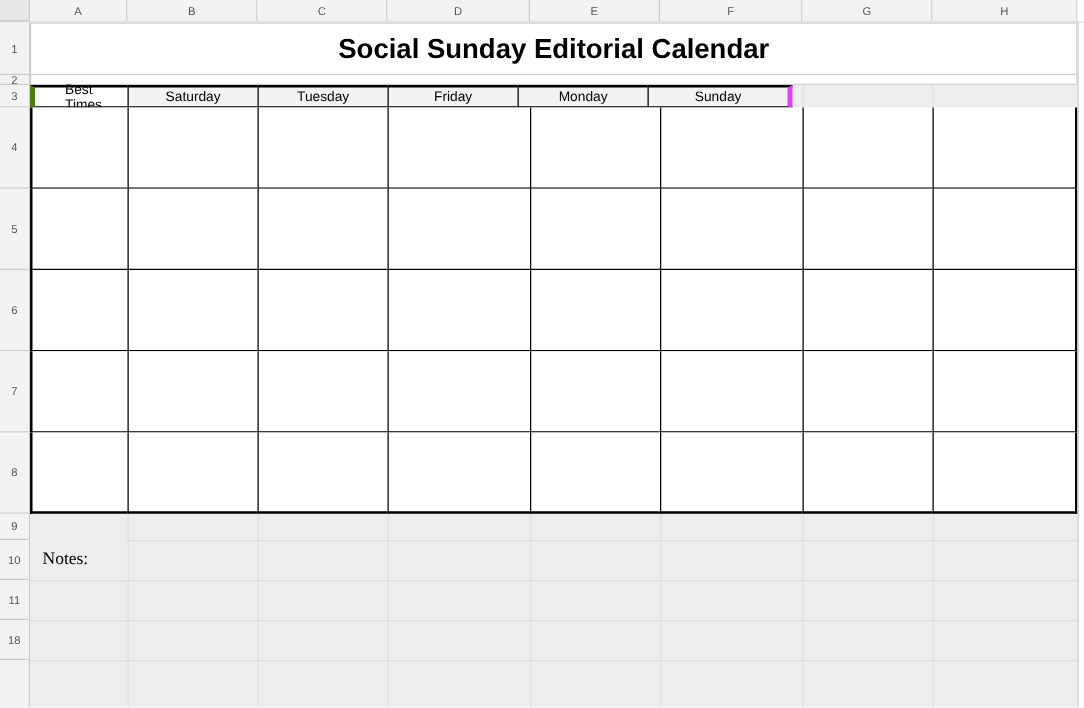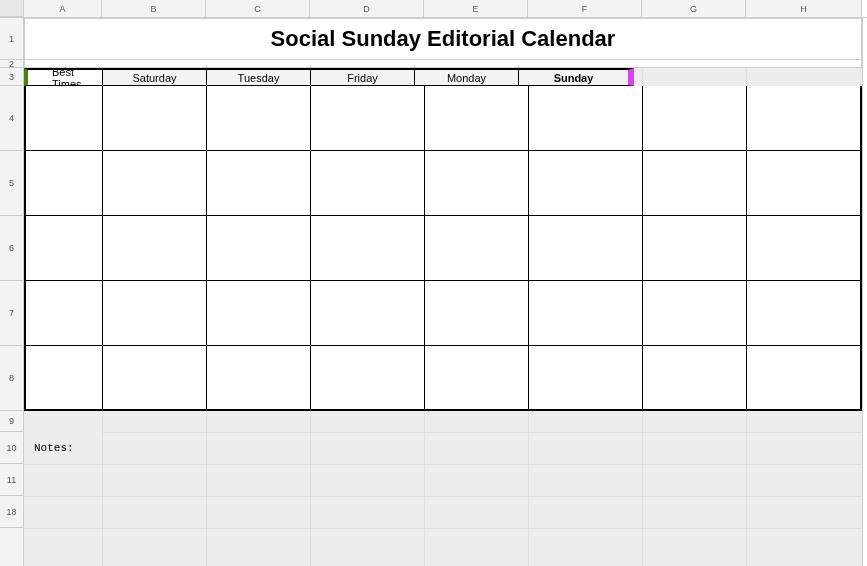--- a/index.html
+++ b/index.html
@@ -120,42 +120,42 @@
       border-left: 1px solid #000;
       border-bottom: 1px solid #000;
       background: #f3f3f3;
       font-size: 11px;
       display: flex;
       align-items: center;
       justify-content: center;
       font-family: Verdana, Arial, sans-serif;
     }
     .day-header:first-child { border-left: 4px solid #4d7c0f; background:#fff;padding-left:24px;}
-    .day-header:last-child { border-right: 6px solid #d946ef; font-weight: bold; }
+    .day-header:last-child { border-right: 4px solid #d946ef; }
     
     .cal-row {
       position: absolute;
       left: 0;
       display: flex;
       height: 65px;
     }
     .cal-cell {
       border-left: 1px solid #000;
       border-bottom: 1px solid #000;
       background: #fff;
     }
     .cal-cell:first-child { border-left: 2px solid #000; }
     .cal-cell:last-child { border-right: 2px solid #000; }
     .cal-row.last .cal-cell { border-bottom: 2px solid #000; }
     
     .notes-label-cell {
       position: absolute;
       background: #ededed;
-      font-size: 11px;
-      font-family: Liberation Mono, monospace;
+      font-size: 14px;
+      font-family: Liberation Serif, serif;
       display: flex;
       align-items: center;
       padding-left: 10px;
     }
     .gridline-v {
       position:absolute; top:0; bottom:0; width:0; border-left:1px solid #e0e0e0;
     }
     .gridline-h {
       position:absolute; left:0; right:5px; height:0; border-top:1px solid #e0e0e0;
     }

